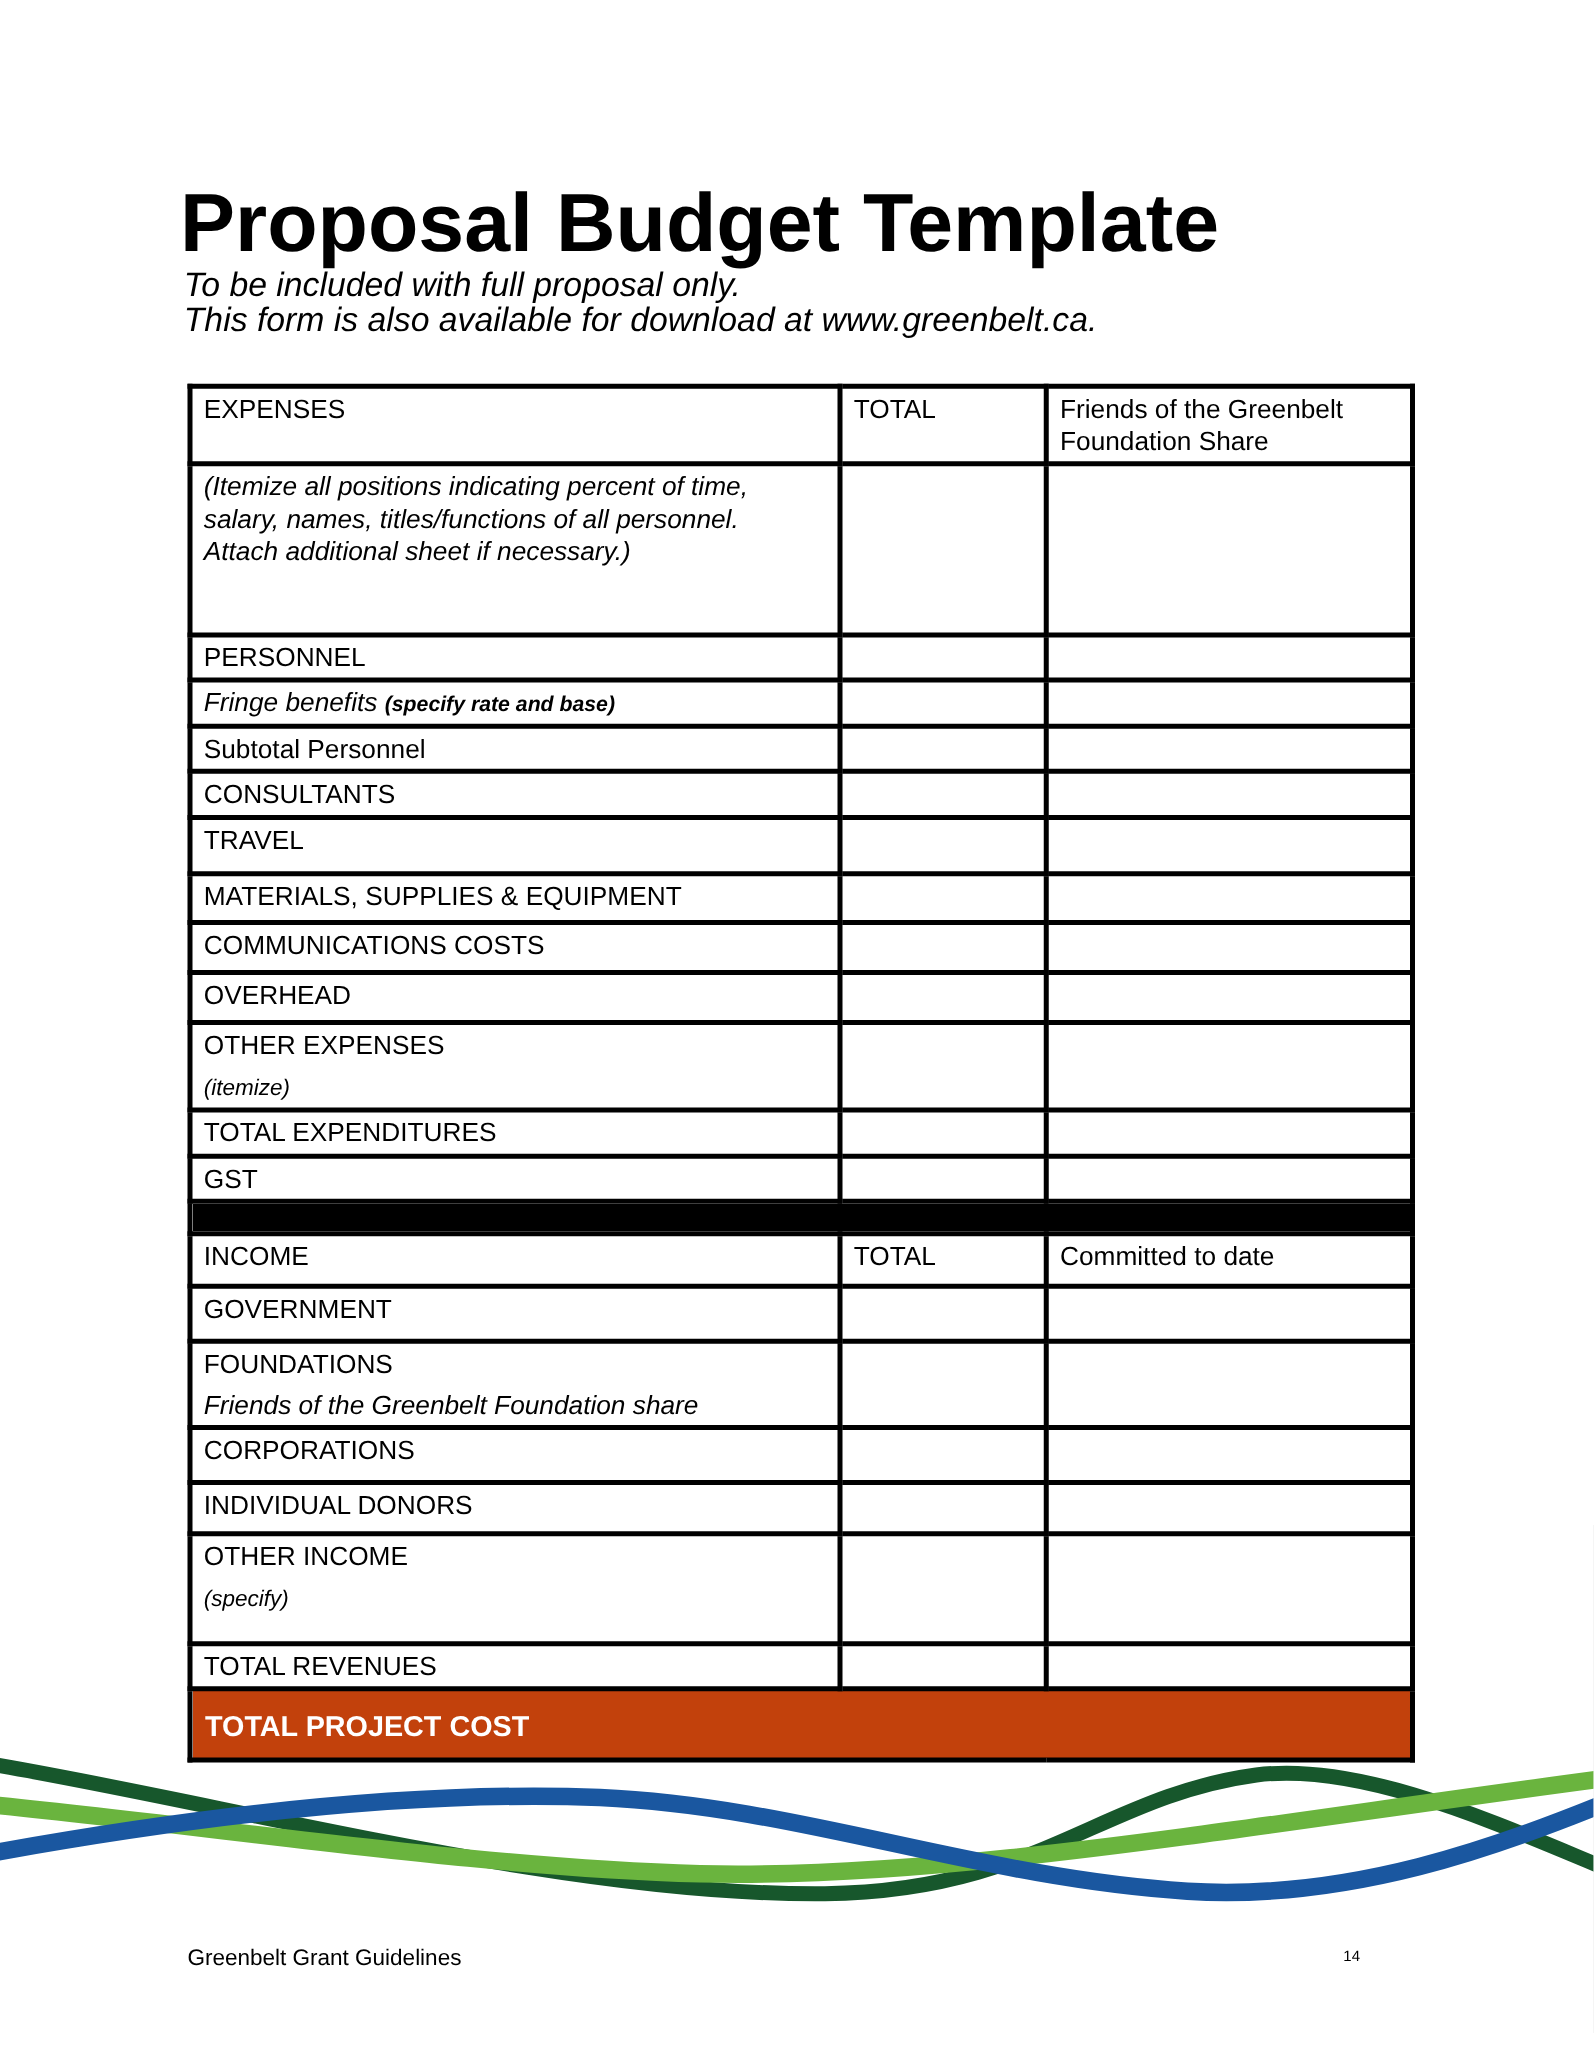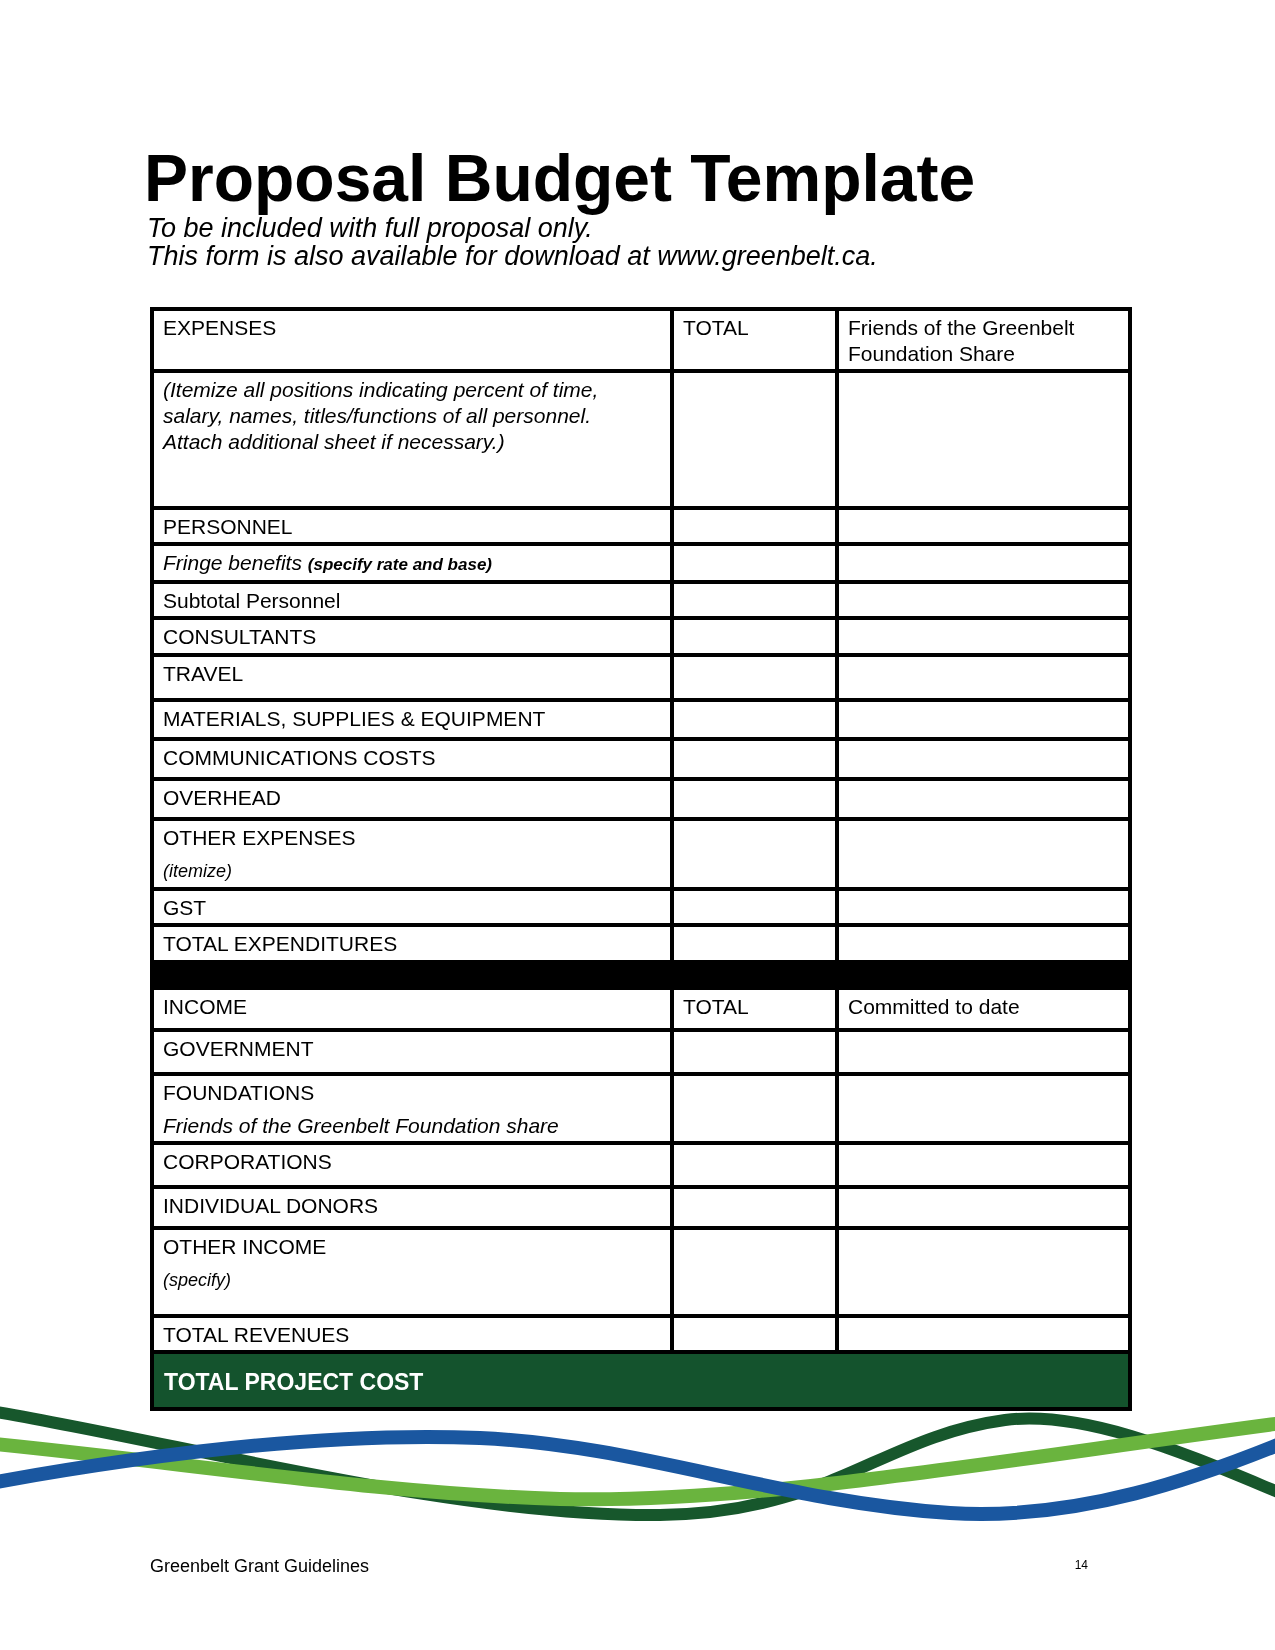--- a/index.html
+++ b/index.html
@@ -30,21 +30,21 @@
   td.bold       { font-weight:700; }
   td.note-cell  { font-style:italic; font-size:19px; line-height:27px; }
   .note-text    { display:block; max-width:480px; }
   .fringe-main  { font-style:italic; }
   .fringe-suffix{ font-style:italic; font-size:17px;font-weight:bold; }
   .row-sub      { display:block; font-style:italic; font-size:18px; line-height:24px; margin-top:8px; }
   .row-sub.big  { font-size:21px; line-height:27px; margin-top:6px; }
   td.indent     { padding-left:14px; }
   tr.sep-row td { background:#000; border-color:#000; padding:0; height:22px; }
   tr.cost-row td{
-    background:#14532d; border-color:#000; color:#fff;
+    background:#c2410c; border-color:#000; color:#fff;
     font-weight:700; font-size:23px; vertical-align:middle; padding-left:10px;
   }
   .wave-art { position:absolute; left:0; top:1335px; width:1275px; height:205px; }
   .footer-left {
     position:absolute; left:150px; top:1556px; font-size:18px;
   }
   .footer-page {
     position:absolute; left:1028px; top:1558px; width:60px;
     text-align:right; font-size:12px;
   }
@@ -136,28 +136,28 @@
 
       <tr style="height:70px">
         <td>
           <span>OTHER EXPENSES</span>
           <span class="row-sub">(itemize)</span>
         </td>
         <td></td>
         <td></td>
       </tr>
 
+      <tr style="height:37px">
+        <td class="bold">TOTAL EXPENDITURES</td>
+        <td></td>
+        <td></td>
+      </tr>
+
       <tr style="height:33px">
         <td class="indent">GST</td>
-        <td></td>
-        <td></td>
-      </tr>
-
-      <tr style="height:37px">
-        <td class="bold">TOTAL EXPENDITURES</td>
         <td></td>
         <td></td>
       </tr>
 
       <tr class="sep-row">
         <td colspan="3"></td>
       </tr>
 
       <tr style="height:42px">
         <td class="hdr-left">INCOME</td>

